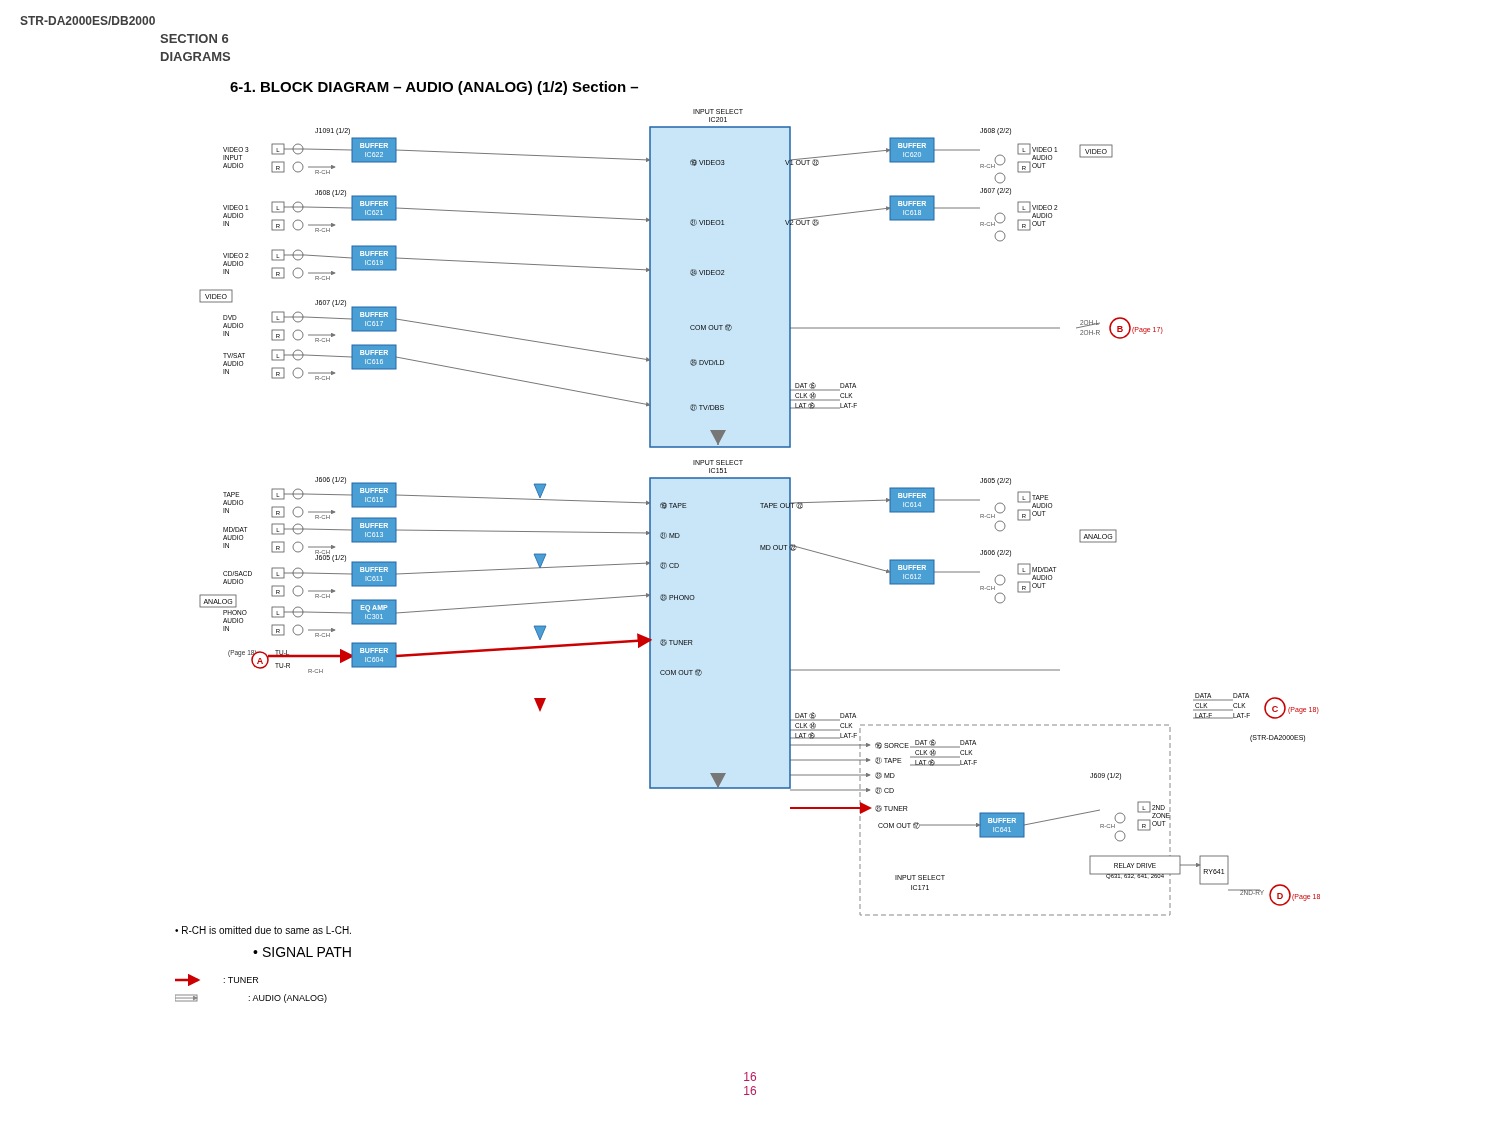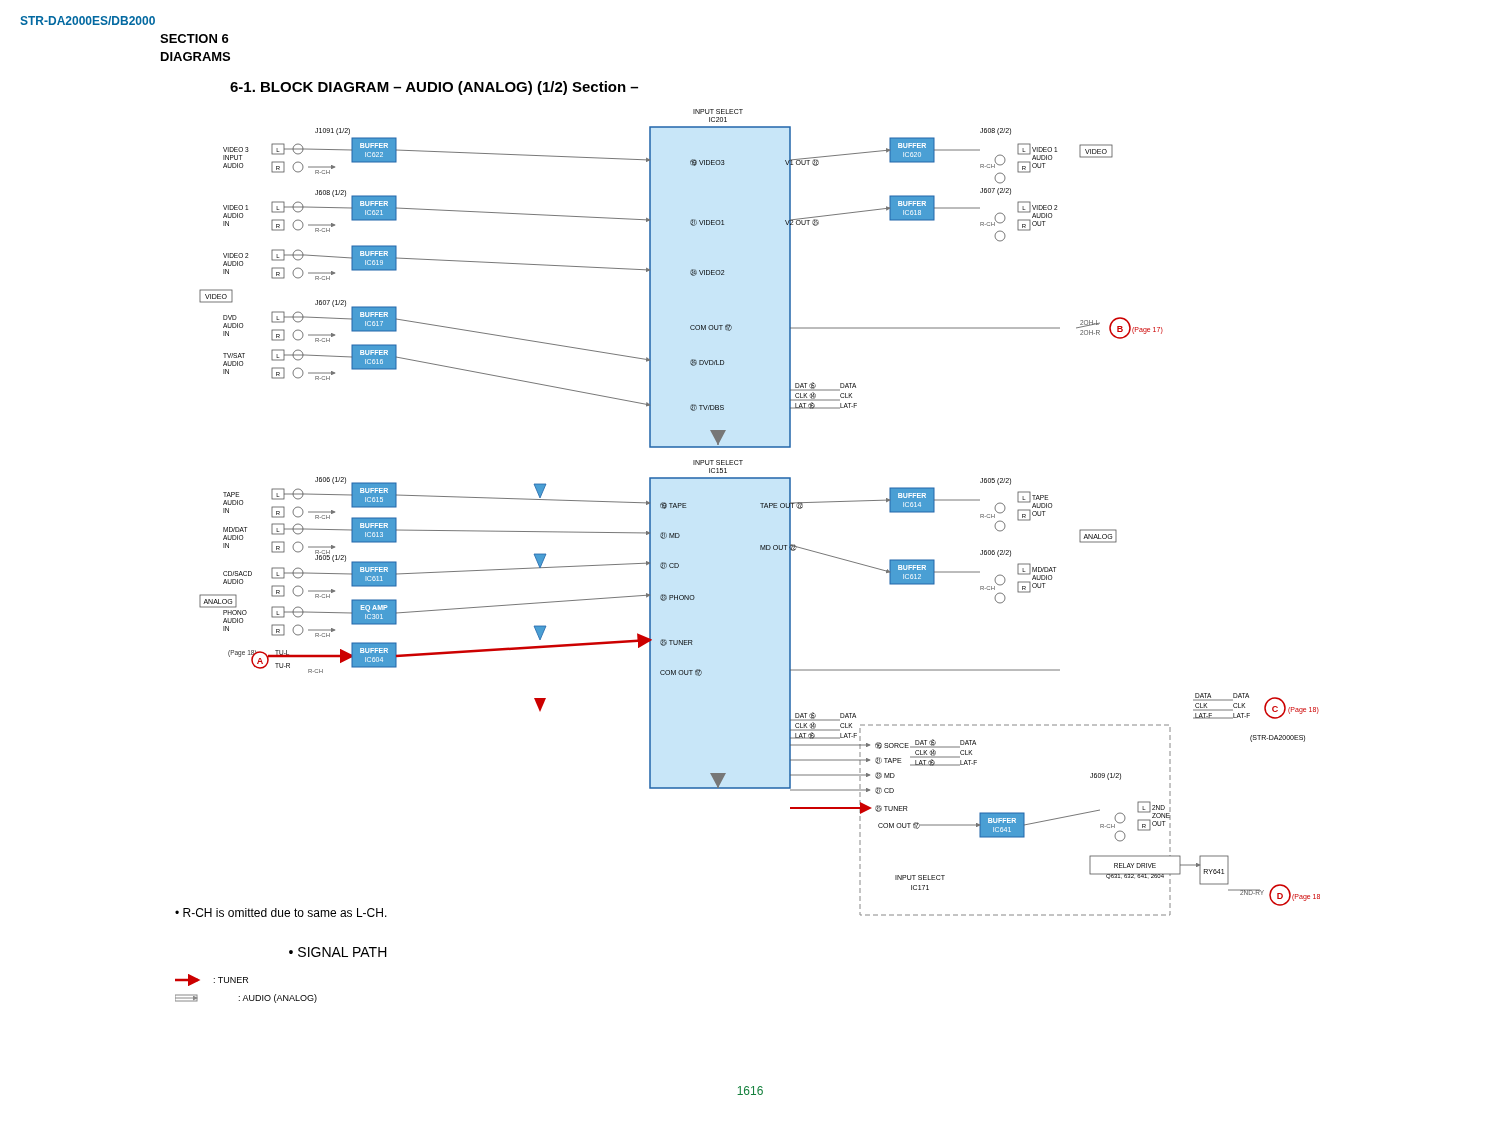--- a/index.html
+++ b/index.html
@@ -10,29 +10,29 @@
       min-height: 1128px;
       position: relative;
       overflow-x: hidden;
     }
     .page-header {
       position: absolute;
       top: 14px;
       left: 20px;
       font-size: 12px;
       font-weight: bold;
-      color: #0369a1;
+      color: #404040;
     }
     .section-title {
       position: absolute;
       top: 30px;
       left: 160px;
       font-size: 13px;
       font-weight: bold;
-      color: #000000;
+      color: #404040;
       line-height: 1.4;
     }
     .diagram-title {
       position: absolute;
       top: 78px;
       left: 230px;
       font-size: 15px;
       font-weight: bold;
       color: #000;
     }
@@ -47,36 +47,37 @@
     .diagram-svg {
       width: 100%;
       height: 100%;
     }
     .page-numbers {
       position: absolute;
       bottom: 30px;
       left: 50%;
       transform: translateX(-50%);
       font-size: 12px;
-      color: #15803d;
+      color: #be185d;
       display: flex;
+      flex-direction: column;
     }
     
     .legend {
       position: absolute;
       bottom: 120px;
       left: 175px;
       font-size: 9px;
       color: #000;
       line-height: 1.8;
     }
     .legend-item {
       display: flex;
       align-items: center;
-      gap: 10px;
+      gap: 20px;
       margin-bottom: 2px;
     }
   </style>
 </head>
 <body>
 
 <div class="page-header">STR-DA2000ES/DB2000</div>
 <div class="section-title">SECTION  6<br>DIAGRAMS</div>
 <div class="diagram-title">6-1.   BLOCK  DIAGRAM  – AUDIO (ANALOG) (1/2) Section –</div>
 
@@ -593,21 +594,21 @@
 
   <polygon points="380,398 374,384 386,384" fill="#4a9fd4" stroke="#2266aa" stroke-width="0.8"></polygon>
   <polygon points="380,468 374,454 386,454" fill="#4a9fd4" stroke="#2266aa" stroke-width="0.8"></polygon>
   <polygon points="380,540 374,526 386,526" fill="#4a9fd4" stroke="#2266aa" stroke-width="0.8"></polygon>
   <polygon points="380,612 374,598 386,598" fill="#cc0000"></polygon>
 
 </svg>
 </div>
 
 <div class="legend">
-  <div style="font-size:12px; margin-bottom:16px;">
+  <div style="font-size:10px; margin-bottom:0;">
     • R-CH is omitted due to same as L-CH.
   </div>
   <div style="font-size:14px; margin-bottom:6px;text-align:right;">
     • SIGNAL PATH
   </div>
   <div class="legend-item">
     <svg width="28" height="12" viewBox="0 0 28 12">
       <defs>
         <marker id="legArrowRed" markerWidth="5" markerHeight="5" refX="4" refY="2.5" orient="auto">
           <path d="M0,0 L0,5 L5,2.5 z" fill="#cc0000"></path>

